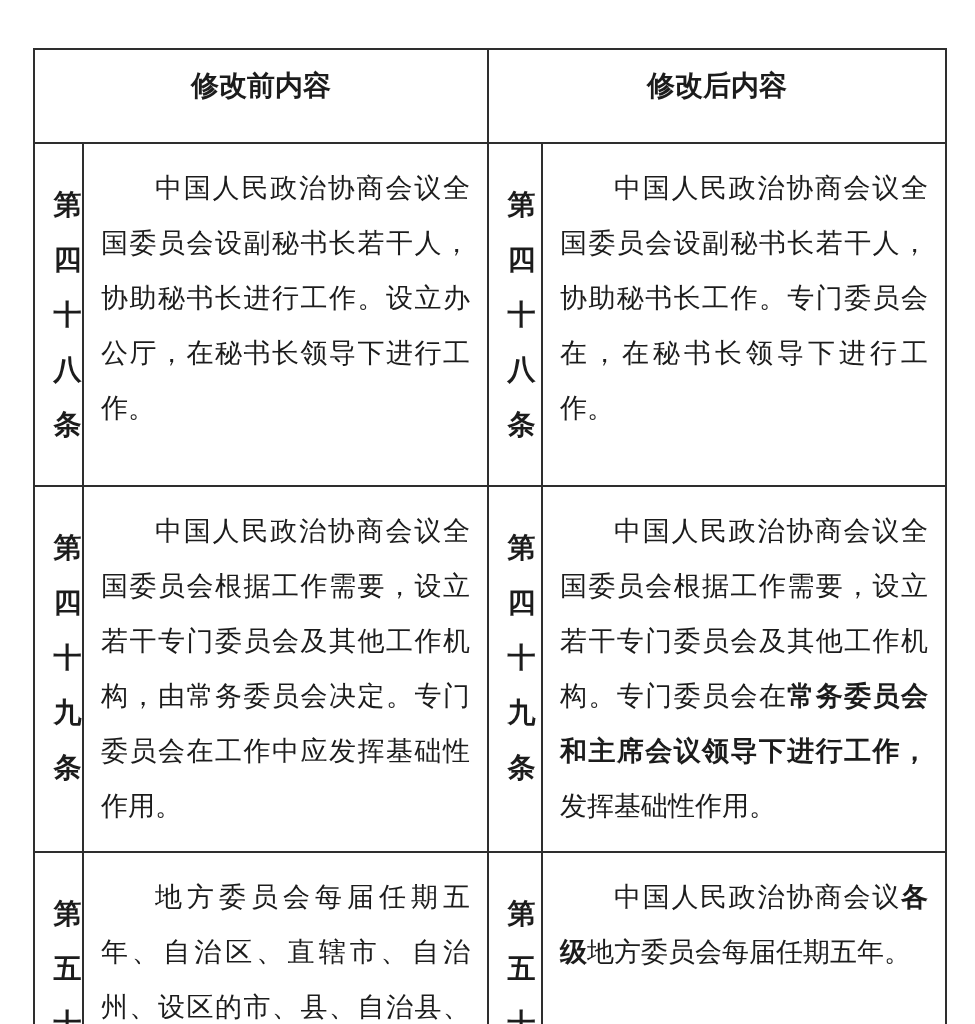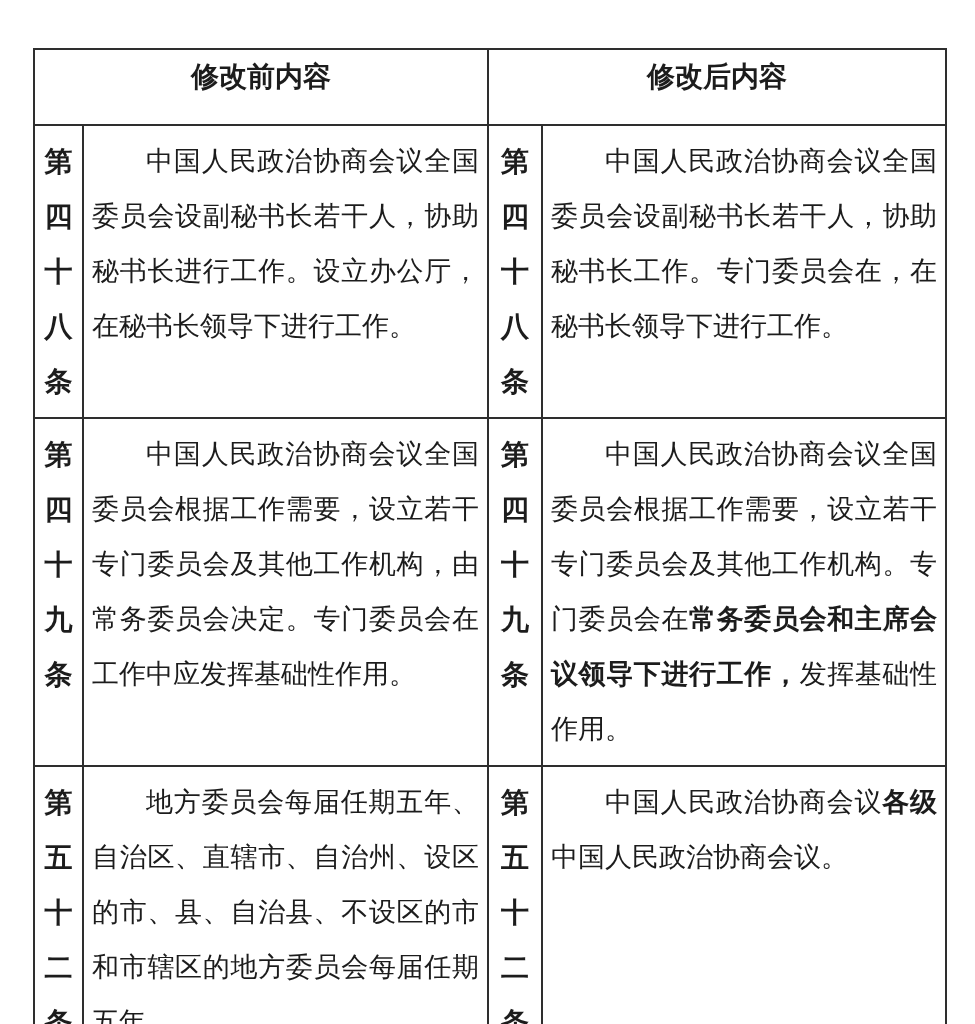--- a/index.html
+++ b/index.html
@@ -22,41 +22,41 @@
     position: absolute;
     left: 33px;
     top: 48px;
     width: 912px;
     border-collapse: collapse;
     table-layout: fixed;
     background: #ffffff;
   }
   table.cmp td, table.cmp th {
     border: 2px solid #2e2e2e;
-    padding: 8px;
+    padding: 17px;
     vertical-align: top;
     overflow: hidden;
   }
   th.hdr {
     height: 58px;
     font-family: "Liberation Sans", "DejaVu Sans", sans-serif;
     font-weight: 700;
     font-size: 28px;
     text-align: center;
     vertical-align: middle;
   }
   tr.r1 { height: 272px; }
   tr.r2 { height: 332px; }
   tr.r3 { height: 262px; }
   td.num-cell {
     vertical-align: middle;
   }
   .num-stack {
     width: 1.1em;
-    margin: 0 auto;
+    margin: 16px auto;
     font-size: 28px;
     line-height: 55px;
     font-weight: 700;
     text-align: center;
     word-break: break-all;
     letter-spacing: 0;
   }
   td.content-cell {
     padding: 10px 10px 6px 10px;
     margin-top: 48px;
@@ -126,18 +126,18 @@
         <td class="num-cell">
           <div class="num-stack">第五十二条</div>
         </td>
         <td class="content-cell">
           <p class="para"><span class="seg">地方委员会每届任期五年、自治区、直辖市、自治州、设区的市、县、自治县、不设区的市和市辖区的地方委员会每届任期五年。</span><span class="seg-bold"></span><span class="seg"></span></p>
         </td>
         <td class="num-cell">
           <div class="num-stack">第五十二条</div>
         </td>
         <td class="content-cell">
-          <p class="para"><span class="seg">中国人民政治协商会议</span><span class="seg-bold">各级</span><span class="seg">中国人民政治协商会议。</span></p>
+          <p class="para"><span class="seg">中国人民政治协商会议</span><span class="seg-bold">各级</span><span class="seg">地方委员会每届任期五年。</span></p>
         </td>
       </tr>
     </tbody>
   </table>
 </div>
 
 </body></html>

